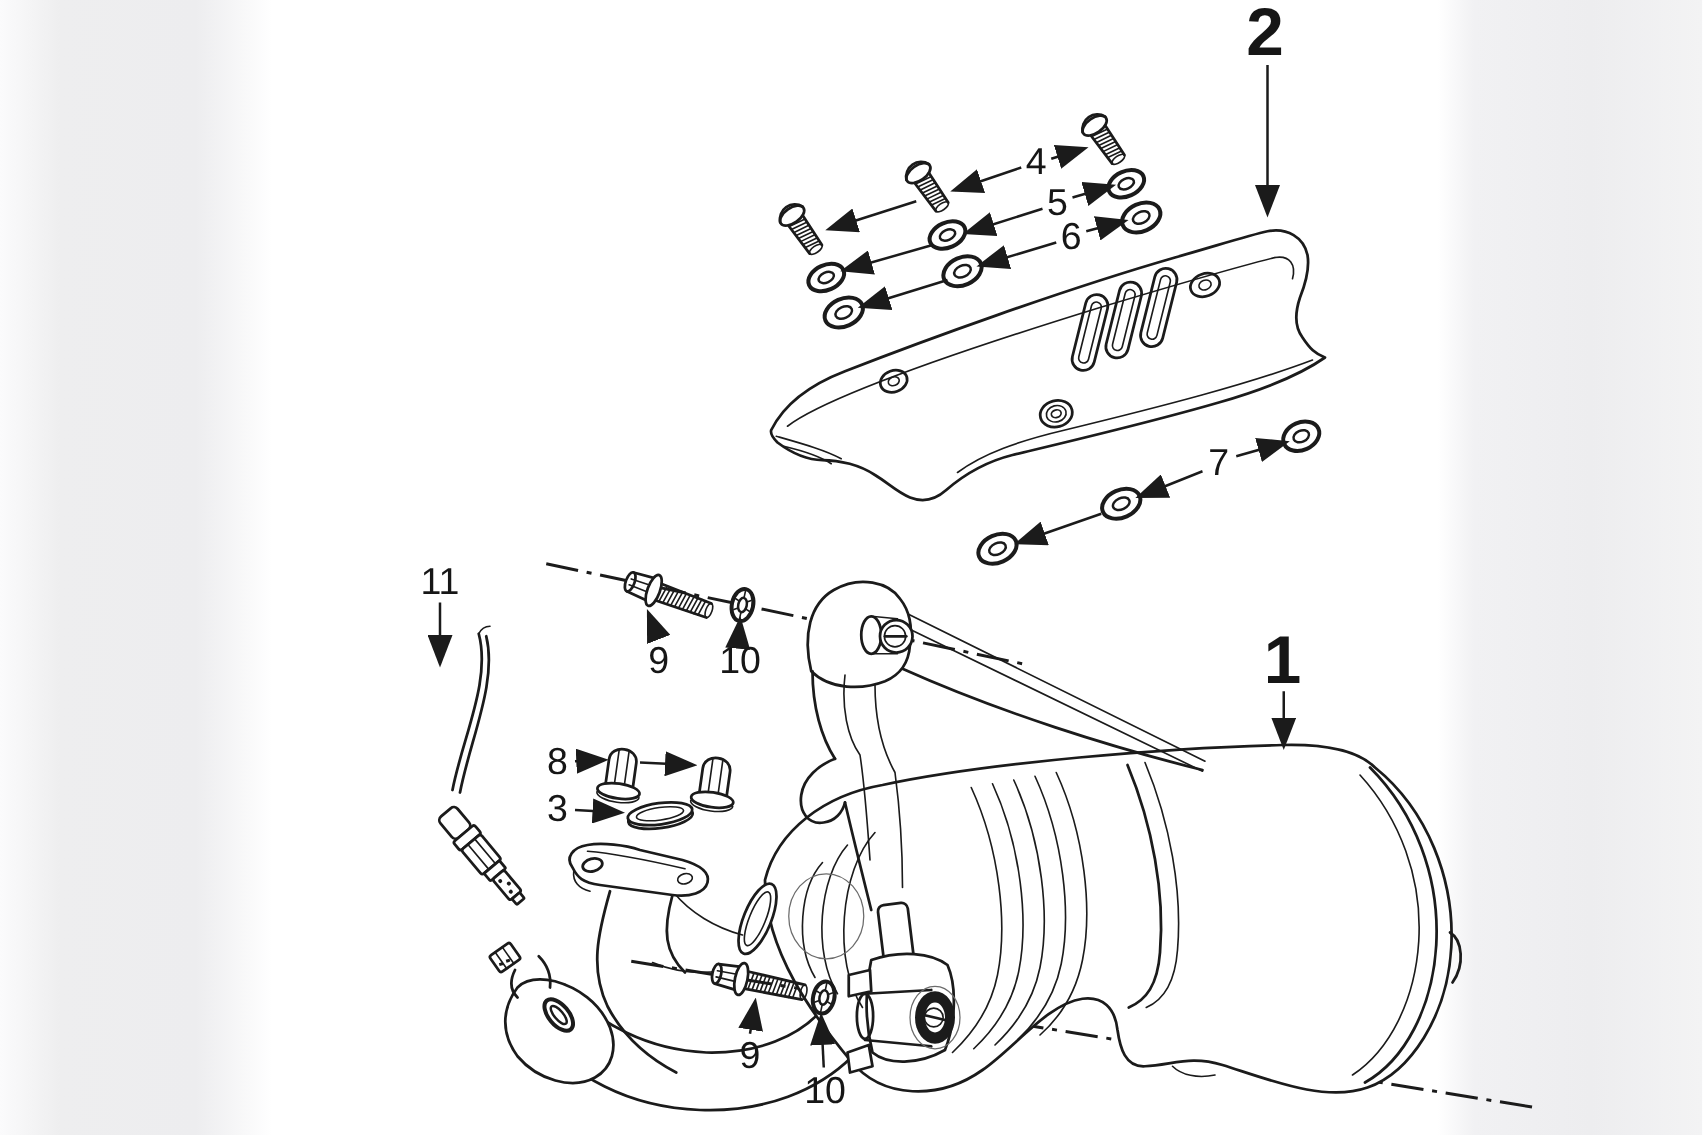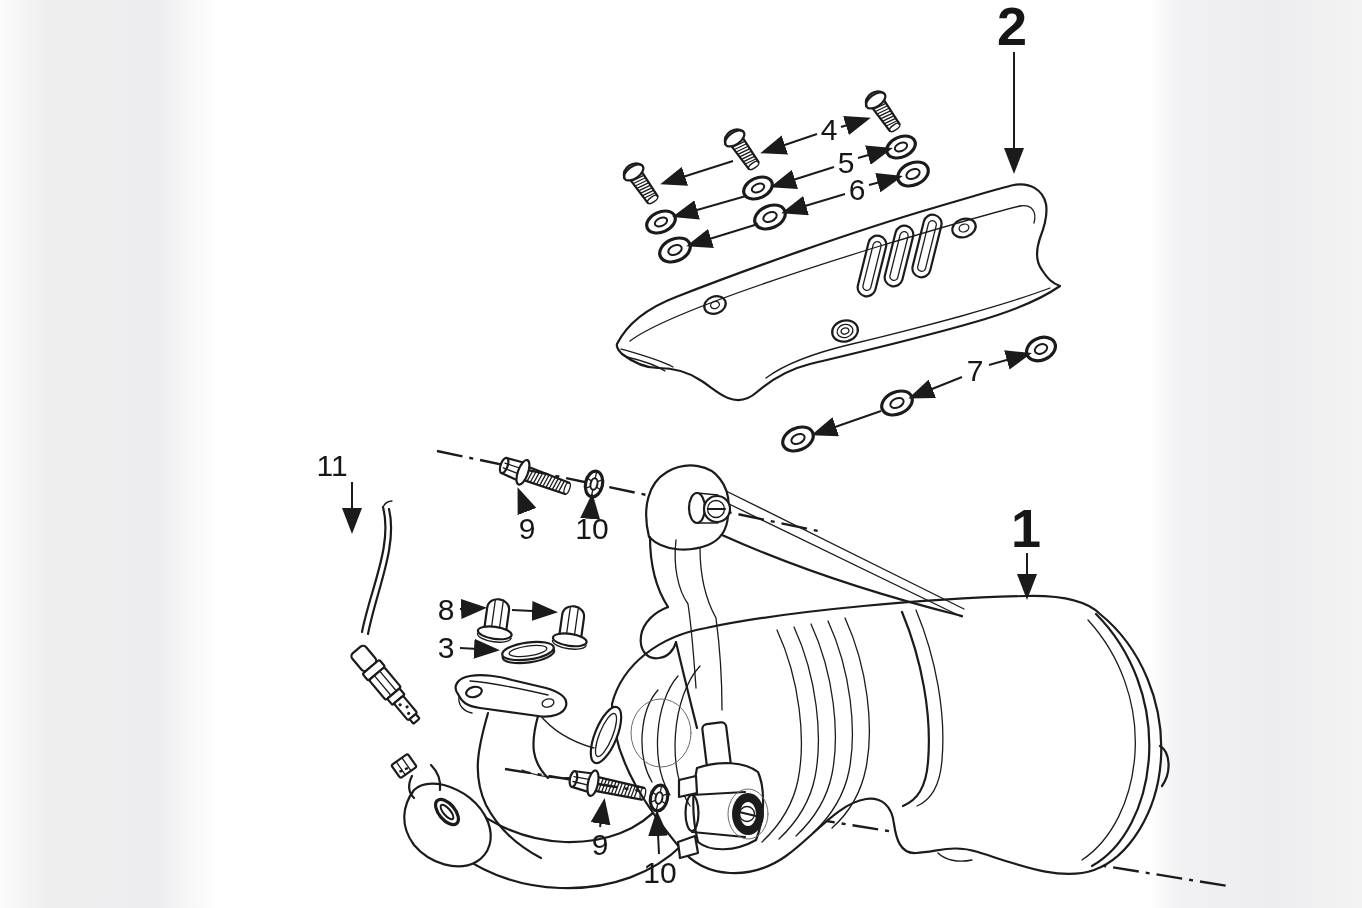--- a/index.html
+++ b/index.html
@@ -355,16 +355,16 @@
   <div class="callout big" style="left:1012px;top:26px">2</div>
   <div class="callout big" style="left:1026px;top:528px">1</div>
   <div class="callout" style="left:829px;top:130px">4</div>
   <div class="callout" style="left:846px;top:163px">5</div>
   <div class="callout" style="left:857px;top:190px">6</div>
   <div class="callout" style="left:975px;top:371px">7</div>
   <div class="callout" style="left:527px;top:529px">9</div>
   <div class="callout" style="left:592px;top:529px">10</div>
   <div class="callout" style="left:446px;top:610px">8</div>
   <div class="callout" style="left:446px;top:648px">3</div>
-  <div class="callout" style="left:332px;top:466px">11</div>
+  <div class="callout" style="left:352px;top:466px">11</div>
   <div class="callout" style="left:600px;top:845px">9</div>
   <div class="callout" style="left:660px;top:873px">10</div>
 </div>
 
 </body></html>

